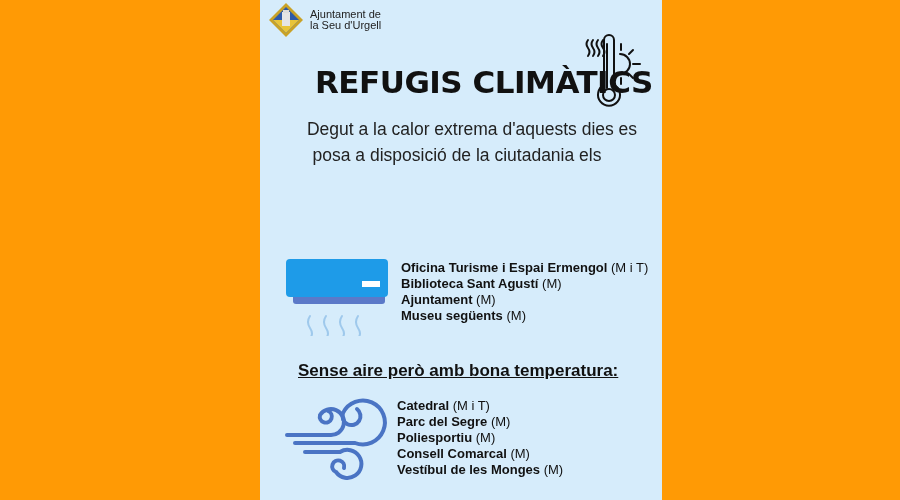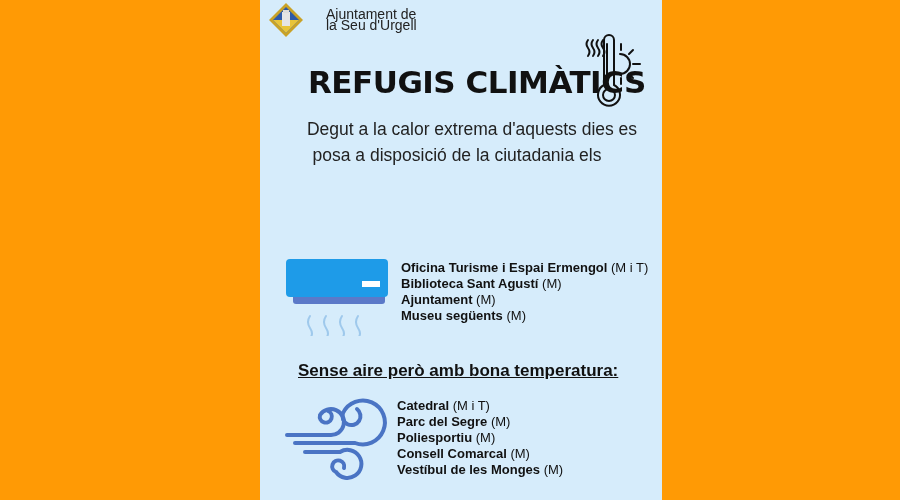--- a/index.html
+++ b/index.html
@@ -1,20 +1,20 @@
 <!DOCTYPE html>
 <html><head>
 <meta charset="utf-8">
 <style>
   html, body { margin:0; padding:0; }
   body { width:900px; height:500px; background:#FF9A05; position:relative; overflow:hidden; font-family:"Liberation Sans", sans-serif; }
   .panel { position:absolute; left:260px; top:0; width:402px; height:500px; background:#D6ECFB; }
   .logo-wrap { position:absolute; left:8px; top:2px; display:flex; align-items:center; }
-  .logo-text { font-size:14px; line-height:11px; color:#222; margin-left:22px; }
-  .title { position:absolute; left:36px; top:64px; font-family:"DejaVu Sans", sans-serif; font-weight:bold; font-size:31px; letter-spacing:-0.5px; color:#111;margin-left:12px; }
+  .logo-text { font-size:11px; line-height:11px; color:#222; margin-left:6px; }
+  .title { position:absolute; left:43px; top:64px; font-family:"DejaVu Sans", sans-serif; font-weight:bold; font-size:31px; letter-spacing:-0.5px; color:#111;margin-left:12px; }
   .thermo { position:absolute; left:322px; top:32px; }
   .intro { position:absolute; left:0; top:116px; width:402px; text-align:center; font-size:17.5px; line-height:26px; color:#222; }
   .intro .l1 { display:block; padding-left:22px; }
   .intro .l2 { display:block; padding-left:0; margin-left:-8px; }
   .intro .l3 { display:block; }
   .section-h { position:absolute; left:26px; font-weight:bold; font-size:17px; text-decoration:underline; color:#111; }
   .list { position:absolute; font-size:13px; line-height:16px; color:#111; }
   .list .item b { font-weight:bold; }
   .list .item span.note { font-weight:normal; }
   .icon { position:absolute; }

